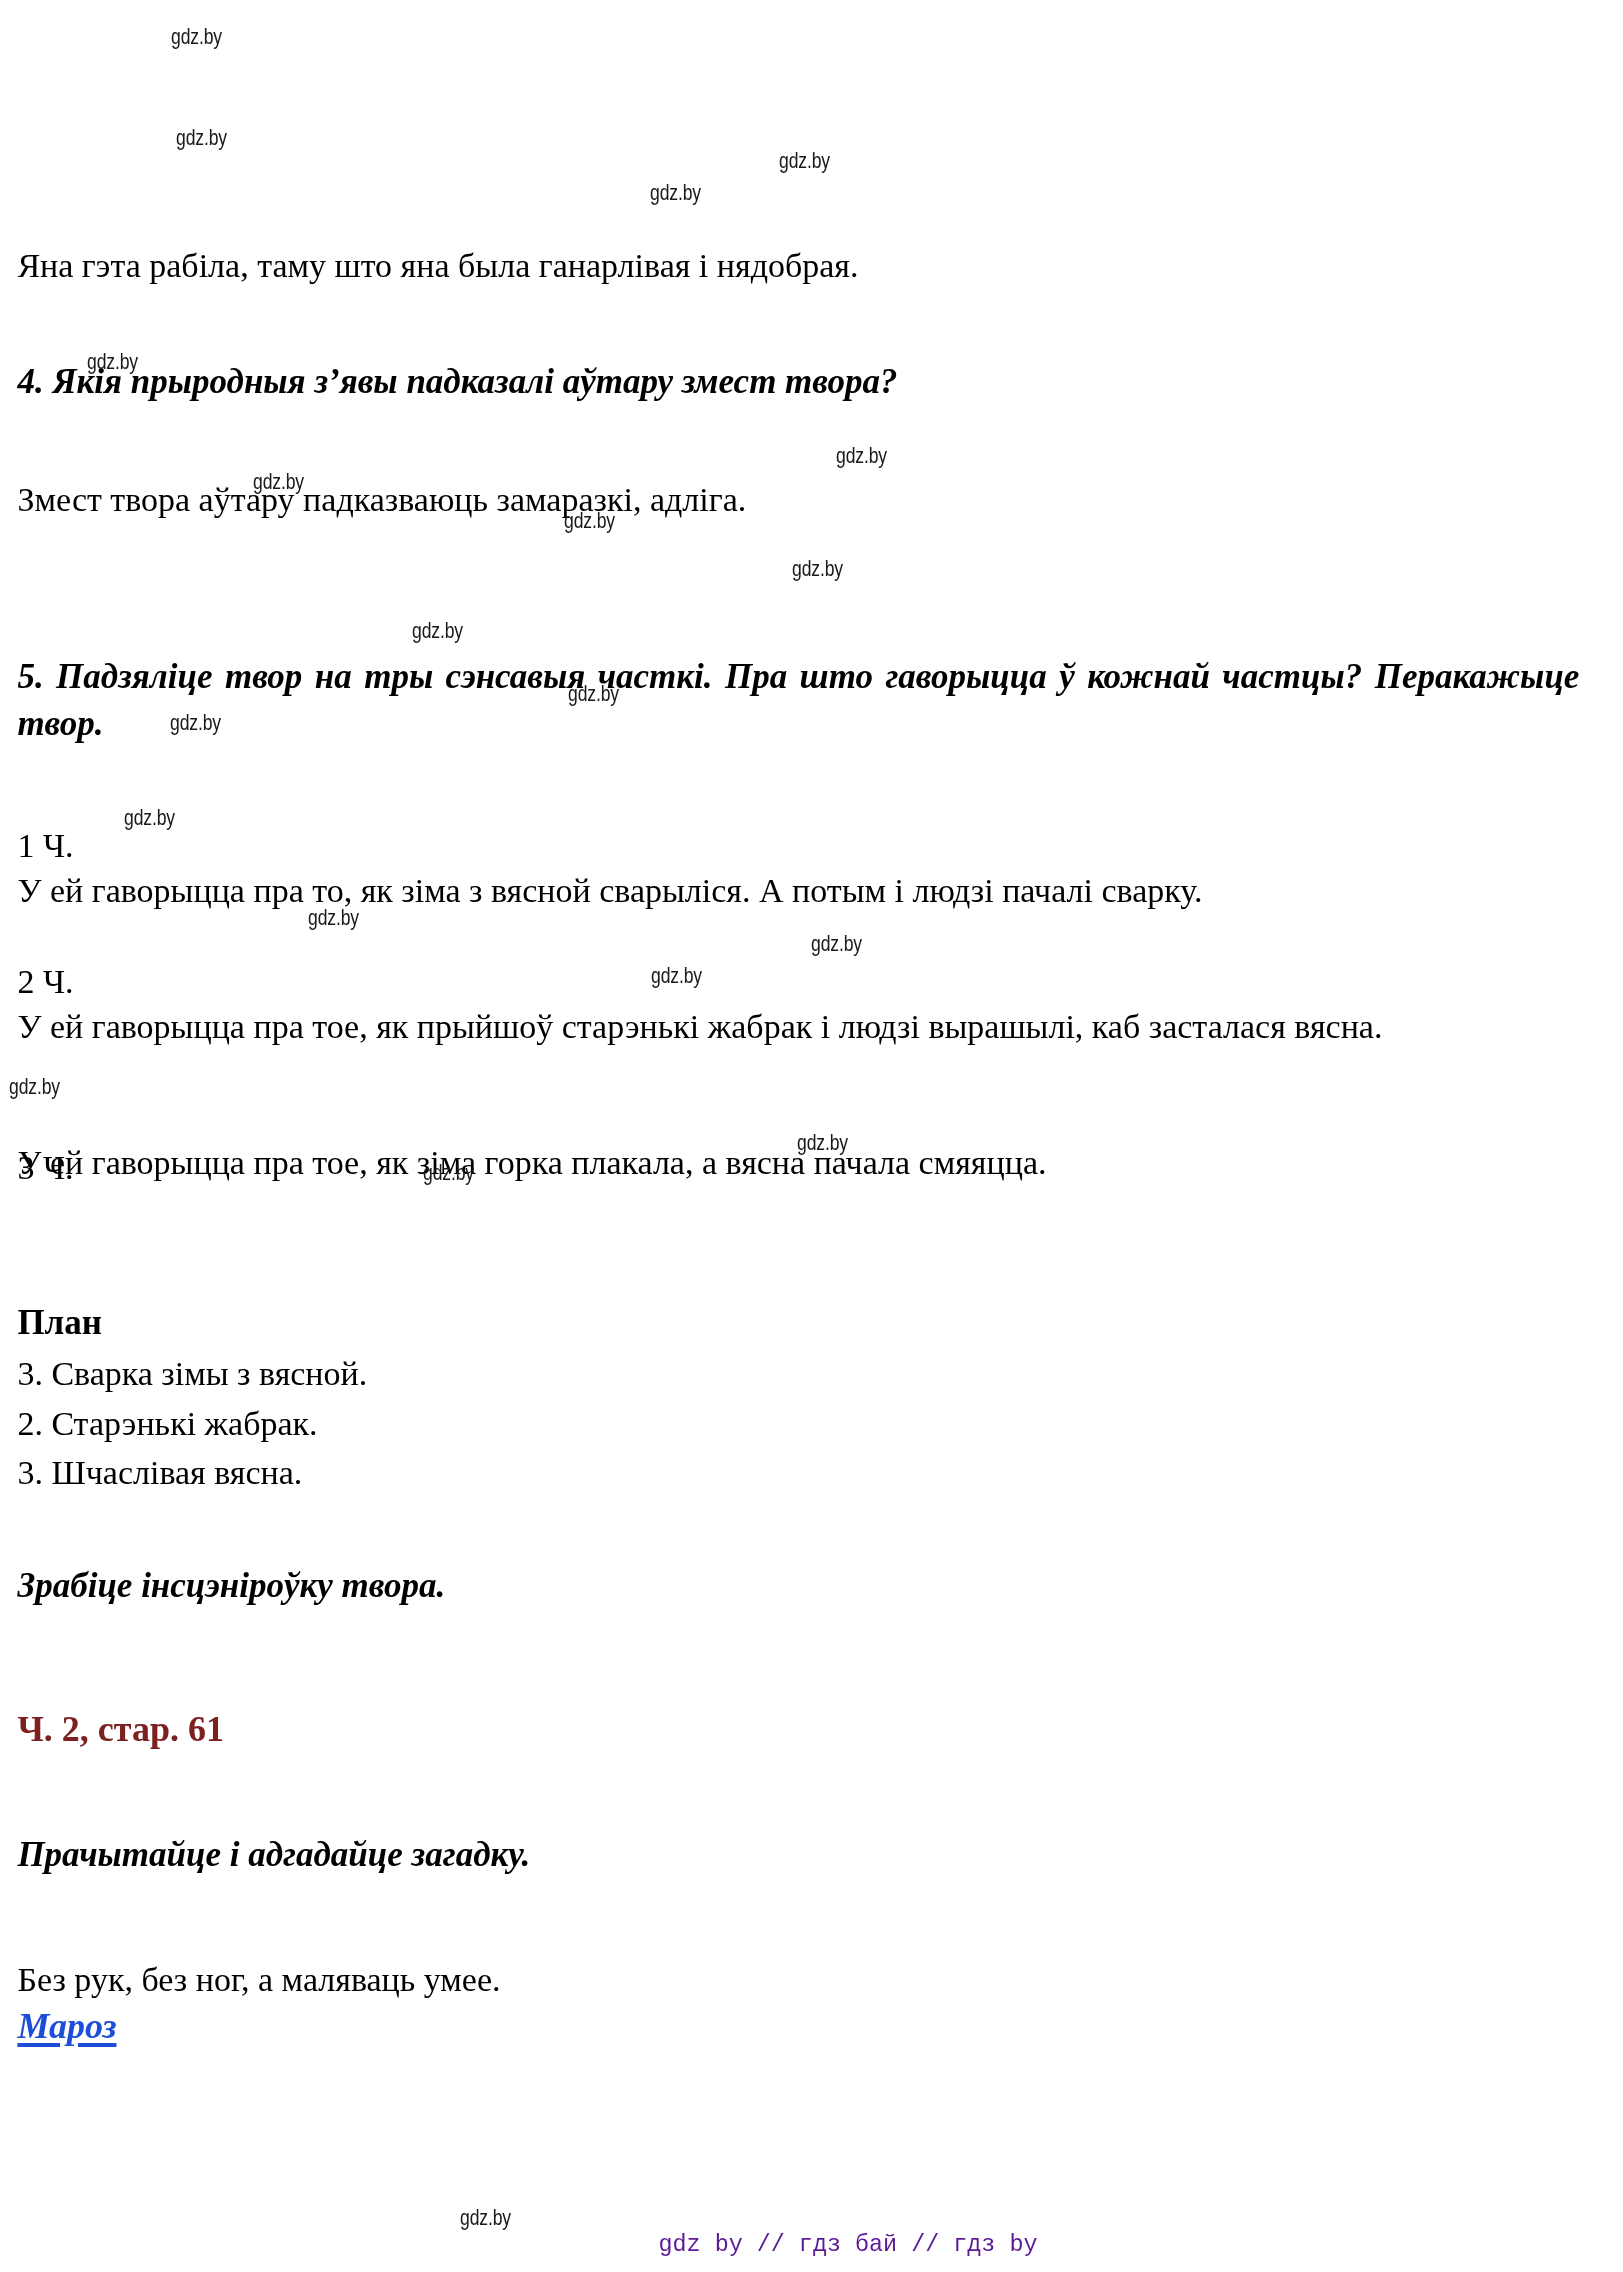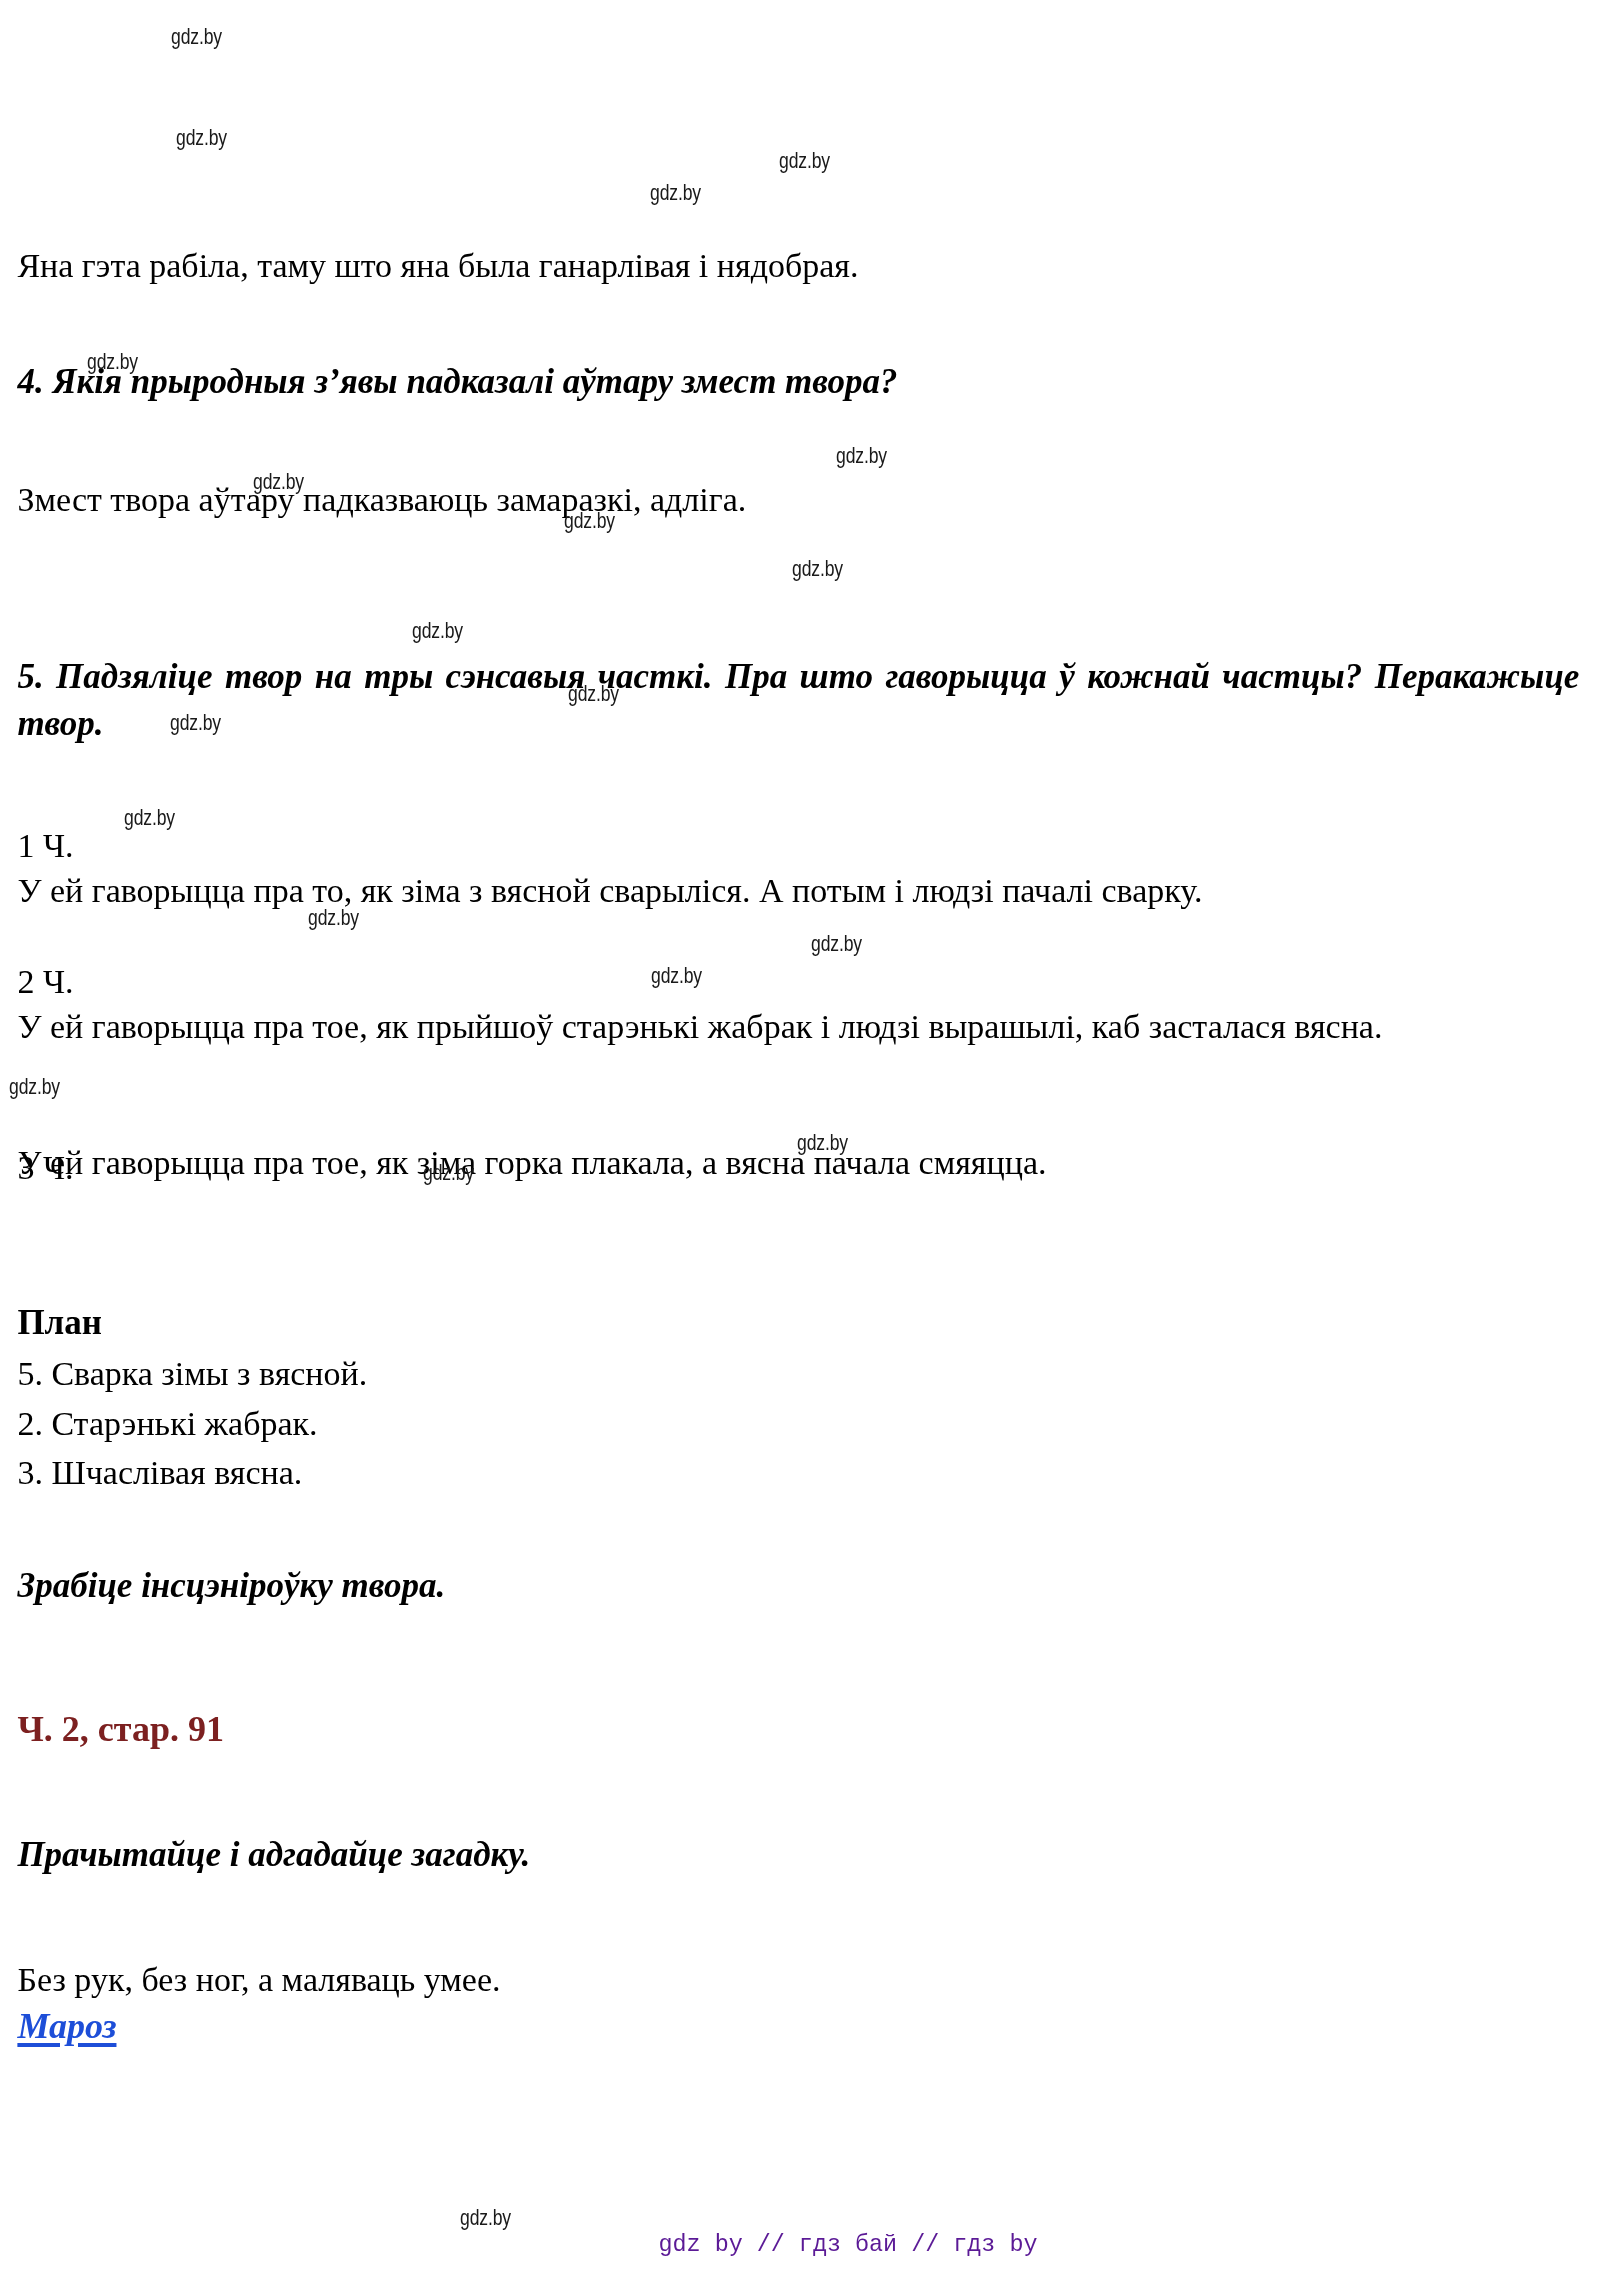--- a/index.html
+++ b/index.html
@@ -117,29 +117,29 @@
   <div class="blk" style="left:17.4px; top:959px; width:347px;">2 Ч.</div>
 
   <div class="blk just" style="left:17.4px; top:1004px; width:1562px;">У ей гаворыцца пра тое, як прыйшоў старэнькі жабрак і людзі вырашылі, каб засталася вясна.</div>
 
   <div class="blk" style="left:17.4px; top:1145px; width:347px;">3 Ч.</div>
 
   <div class="blk just" style="left:17.4px; top:1140px; width:1562px;">У ей гаворыцца пра тое, як зіма горка плакала, а вясна пачала смяяцца.</div>
 
   <div class="blk plan-title" style="left:17.4px; top:1300px; width:521px;">План</div>
 
-  <div class="blk" style="left:17.4px; top:1351px; width:781px;">5. Сварка зімы  з вясной.</div>
+  <div class="blk" style="left:17.4px; top:1351px; width:781px;">3. Сварка зімы  з вясной.</div>
 
   <div class="blk" style="left:17.4px; top:1401px; width:781px;">2. Старэнькі жабрак.</div>
 
   <div class="blk" style="left:17.4px; top:1450px; width:781px;">3. Шчаслівая вясна.</div>
 
   <div class="blk q-bold-ital" style="left:17.4px; top:1562px; width:1041px;">Зрабіце інсцэніроўку твора.</div>
 
-  <div class="blk chapter-ref" style="left:17.4px; top:1707px; width:694px;">Ч. 2, стар. 91</div>
+  <div class="blk chapter-ref" style="left:17.4px; top:1707px; width:694px;">Ч. 2, стар. 61</div>
 
   <div class="blk q-bold-ital" style="left:17.4px; top:1831px; width:1041px;">Прачытайце і адгадайце загадку.</div>
 
   <div class="blk" style="left:17.4px; top:1957px; width:1041px;"> Без рук, без ног, а маляваць умее.</div>
 
   <div class="blk" style="left:17.4px; top:2004px; width:521px;"><span class="answer-word">Мароз</span></div>
 
   <div class="footer-promo">gdz by  //  гдз бай  //  гдз by</div>
 
   <div id="watermark-layer">

